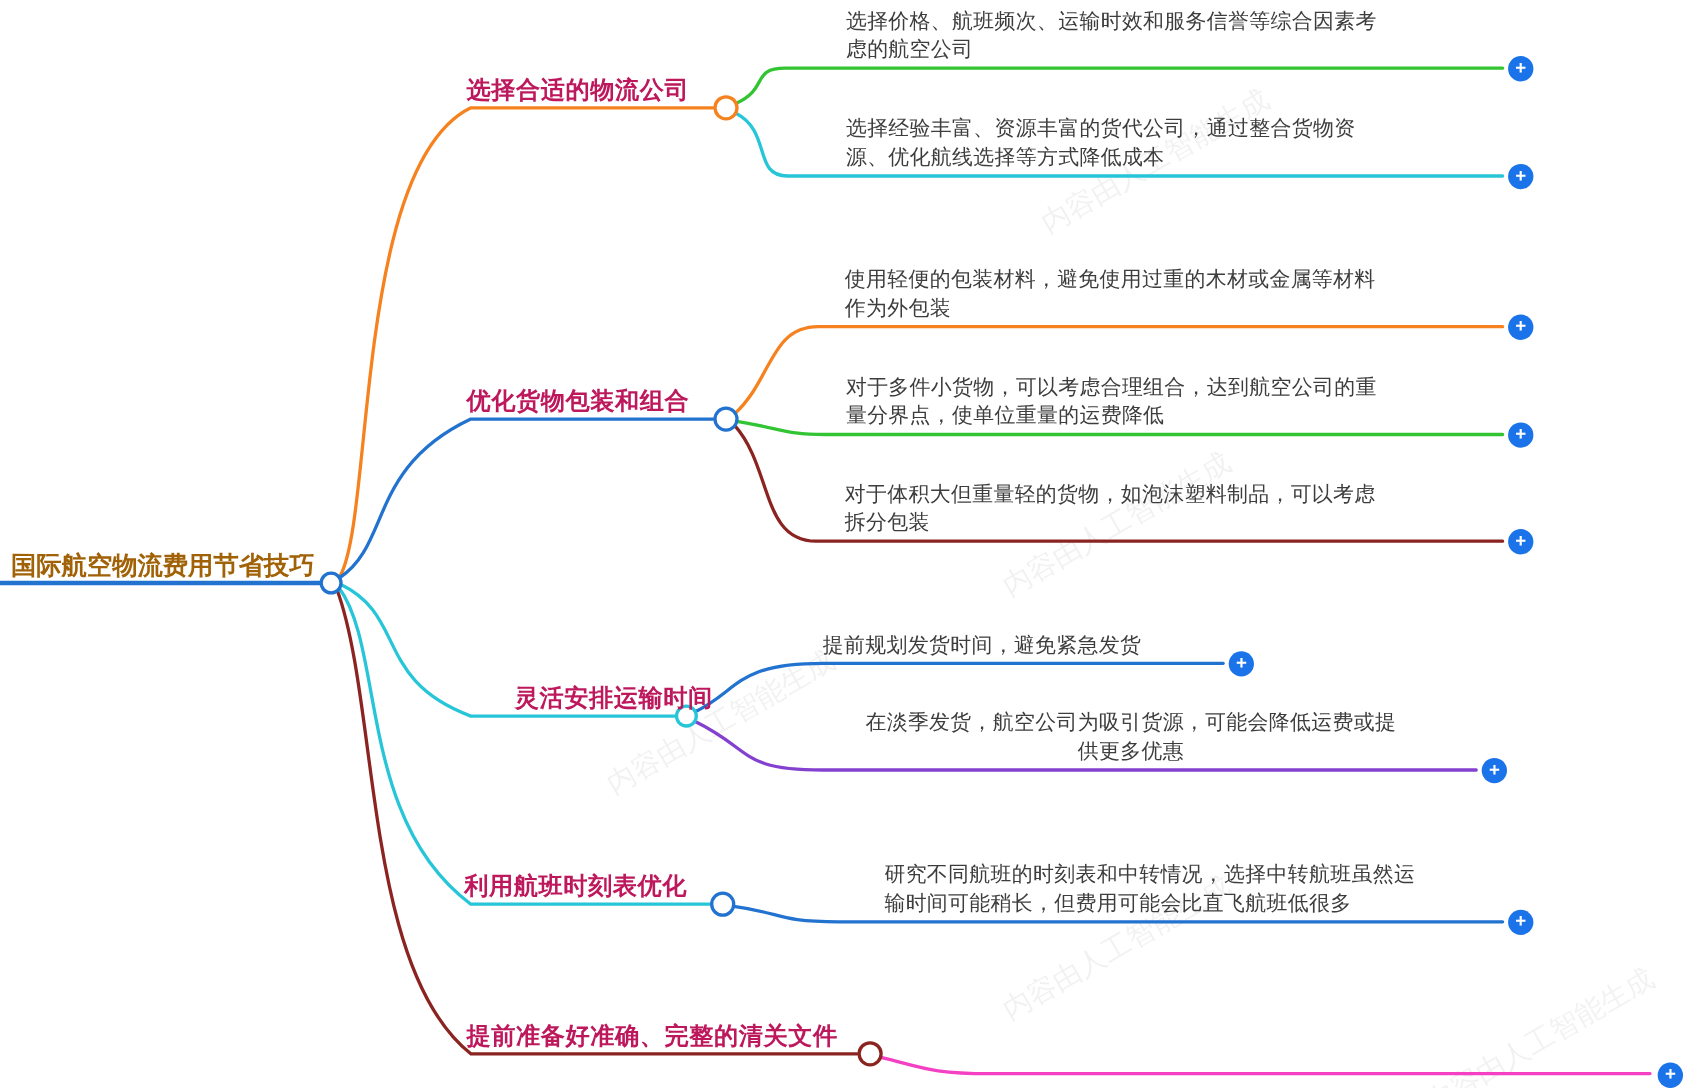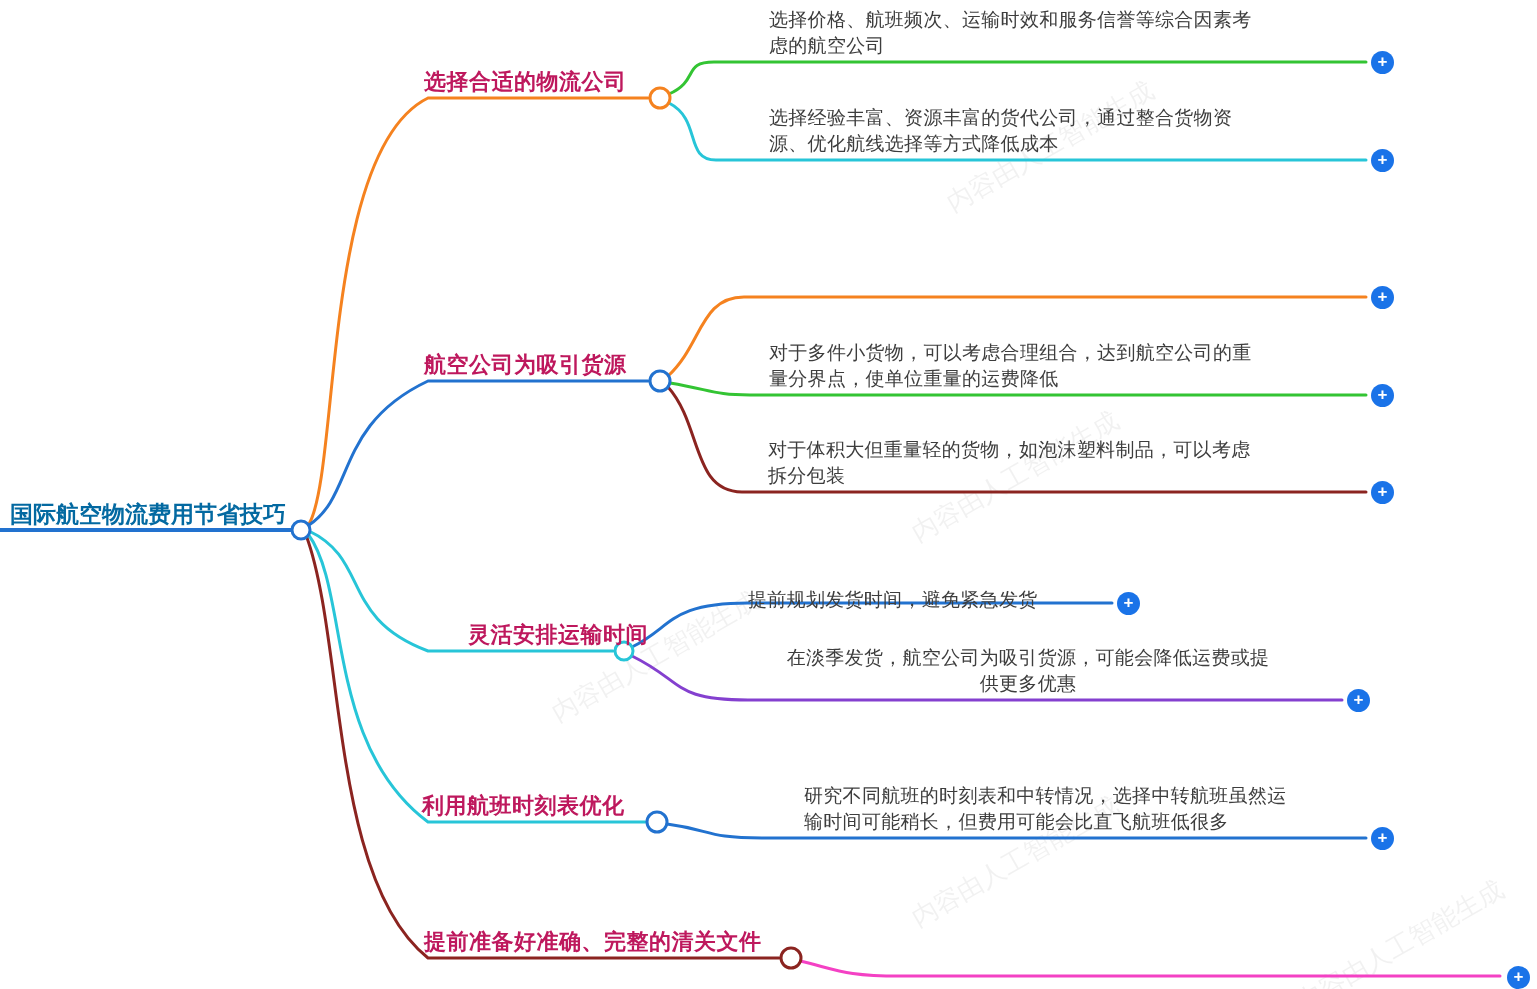--- a/index.html
+++ b/index.html
@@ -16,28 +16,28 @@
   svg.edges circle { fill: #ffffff; stroke-width: 3; }
 
   .topic {
     position: absolute; z-index: 3;
     font-weight: bold; font-size: 22px; line-height: 28px;
     color: #be185d; white-space: nowrap; letter-spacing: 0.5px;
   }
   .root-topic {
     position: absolute; z-index: 3;
     font-weight: bold; font-size: 23px; line-height: 28px;
-    color: #0369a1; white-space: nowrap;
+    color: #a16207; white-space: nowrap;
   }
   .leaf {
     position: absolute; z-index: 3;
     font-size: 19px; line-height: 26px; color: #3d3d3d;
     white-space: pre-wrap; width: 560px; letter-spacing: 0.3px;
   }
-  .leaf.narrow { width: 420px; margin-top: 12px; }
+  .leaf.narrow { width: 420px; }
 
   .plus-btn {
     position: absolute; z-index: 4;
     width: 23px; height: 23px; border-radius: 50%;
     color: #ffffff; font-size: 17px; font-weight: bold;
     line-height: 22px; text-align: center;
     cursor: pointer; user-select: none;
   }
 
   .watermark {
@@ -82,29 +82,31 @@
     <circle cx="660" cy="98" r="10" stroke="#f5821f"></circle>
     <circle cx="660" cy="381" r="10" stroke="#2272cf"></circle>
     <circle cx="624" cy="651" r="9" stroke="#27c5d8"></circle>
     <circle cx="657" cy="822" r="10" stroke="#2272cf"></circle>
     <circle cx="791" cy="958" r="10" stroke="#8b2420"></circle>
   </svg>
 
   <div class="root-topic" style="left:10px; top:500px;">国际航空物流费用节省技巧</div>
 
   <div class="topic" style="left:424px; top:68px;">选择合适的物流公司</div>
-  <div class="topic" style="left:424px; top:351px;">航空公司为吸引货源</div>
+  <div class="topic" style="left:424px; top:351px;">优化货物包装和组合</div>
   <div class="topic" style="left:422px; top:621px;margin-left:46px;">灵活安排运输时间</div>
   <div class="topic" style="left:422px; top:792px;">利用航班时刻表优化</div>
   <div class="topic" style="left:424px; top:928px;">提前准备好准确、完整的清关文件</div>
 
   <div class="leaf" style="left:769px; top:105px;">选择经验丰富、资源丰富的货代公司，通过整合货物资
 源、优化航线选择等方式降低成本</div>
   <div class="leaf" style="left:769px; top:7px;">选择价格、航班频次、运输时效和服务信誉等综合因素考
 虑的航空公司</div>
+  <div class="leaf" style="left:768px; top:242px;">使用轻便的包装材料，避免使用过重的木材或金属等材料
+作为外包装</div>
   <div class="leaf" style="left:769px; top:340px;">对于多件小货物，可以考虑合理组合，达到航空公司的重
 量分界点，使单位重量的运费降低</div>
   <div class="leaf" style="left:768px; top:437px;">对于体积大但重量轻的货物，如泡沫塑料制品，可以考虑
 拆分包装</div>
   <div class="leaf narrow" style="left:748px; top:575px;">提前规划发货时间，避免紧急发货</div>
   <div class="leaf" style="left:748px; top:645px;text-align:center;">在淡季发货，航空公司为吸引货源，可能会降低运费或提
 供更多优惠</div>
   <div class="leaf" style="left:804px; top:783px;">研究不同航班的时刻表和中转情况，选择中转航班虽然运
 输时间可能稍长，但费用可能会比直飞航班低很多</div>
 

